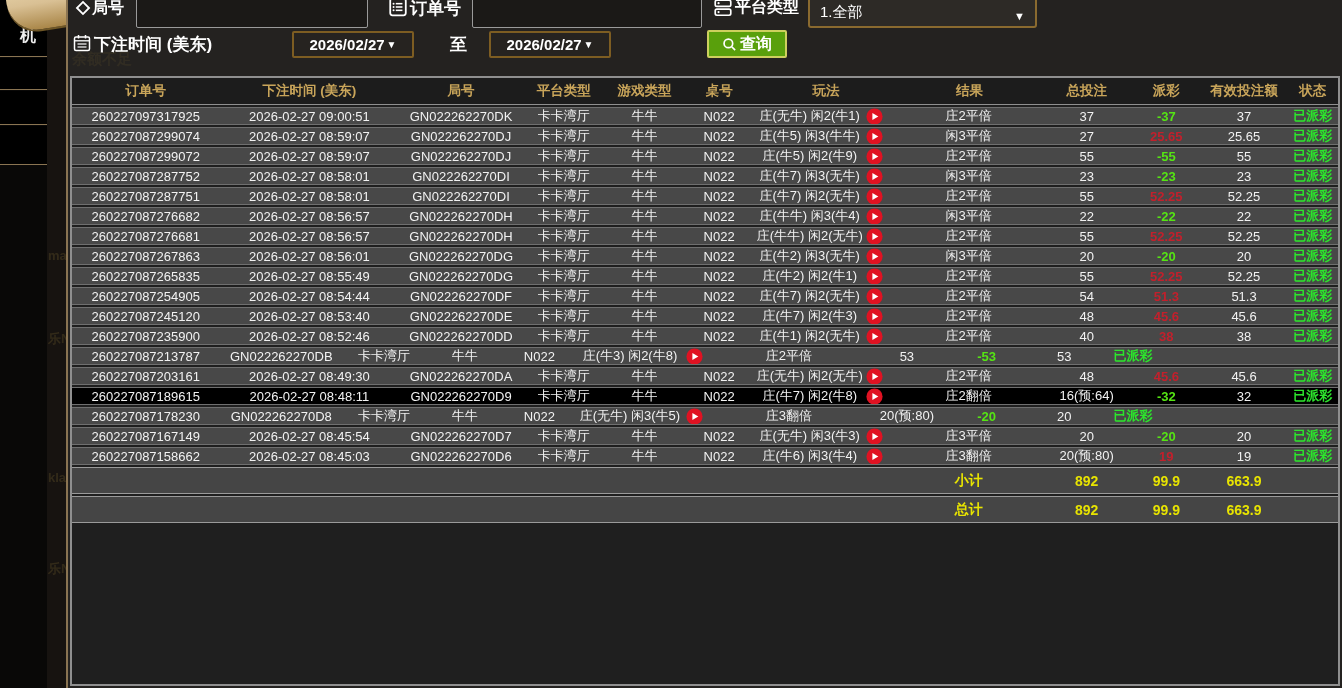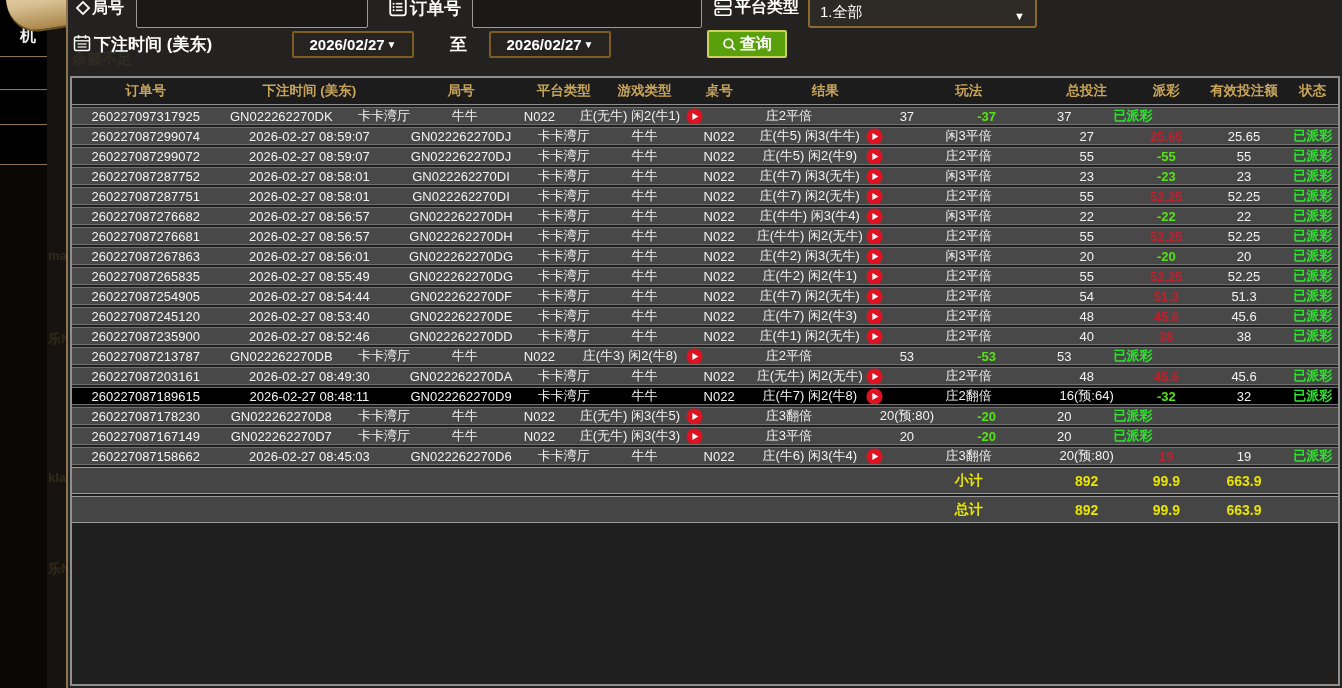--- a/index.html
+++ b/index.html
@@ -145,30 +145,31 @@
     </button>
 
     <div class="bet-table">
       <div class="trow thead">
         <div class="cell c-order">订单号</div>
         <div class="cell c-time">下注时间 (美东)</div>
         <div class="cell c-round">局号</div>
         <div class="cell c-plat">平台类型</div>
         <div class="cell c-game">游戏类型</div>
         <div class="cell c-tbl">桌号</div>
+        <div class="cell c-wf">玩法</div>
         <div class="cell c-res" style="justify-content:center;">结果</div>
-        <div class="cell c-wf">玩法</div>
         <div class="cell c-total">总投注</div>
         <div class="cell c-pay">派彩</div>
         <div class="cell c-valid">有效投注额</div>
         <div class="cell c-status">状态</div>
       </div>
       <div id="tbody">
           <div class="trow drow">
       <div class="cell c-order">260227097317925</div>
+      <div class="cell c-time">2026-02-27 09:00:51</div>
       <div class="cell c-round">GN022262270DK</div>
       <div class="cell c-plat">卡卡湾厅</div>
       <div class="cell c-game">牛牛</div>
       <div class="cell c-tbl">N022</div>
       <div class="cell c-res">
         <span class="rtext">庄(无牛) 闲2(牛1)</span>
         <svg class="play-icon" viewBox="0 0 16 16">
           <circle cx="8" cy="8" r="7.6" fill="#e01222"></circle>
           <path d="M6 4.6 L11.6 8 L6 11.4 Z" fill="#fff"></path>
         </svg>
@@ -472,20 +473,21 @@
         </svg>
       </div>
       <div class="cell c-wf">庄3翻倍</div>
       <div class="cell c-total">20(预:80)</div>
       <div class="cell c-pay pay-neg">-20</div>
       <div class="cell c-valid">20</div>
       <div class="cell c-status status-ok">已派彩</div>
     </div>
           <div class="trow drow">
       <div class="cell c-order">260227087167149</div>
+      <div class="cell c-time">2026-02-27 08:45:54</div>
       <div class="cell c-round">GN022262270D7</div>
       <div class="cell c-plat">卡卡湾厅</div>
       <div class="cell c-game">牛牛</div>
       <div class="cell c-tbl">N022</div>
       <div class="cell c-res">
         <span class="rtext">庄(无牛) 闲3(牛3)</span>
         <svg class="play-icon" viewBox="0 0 16 16">
           <circle cx="8" cy="8" r="7.6" fill="#e01222"></circle>
           <path d="M6 4.6 L11.6 8 L6 11.4 Z" fill="#fff"></path>
         </svg>

